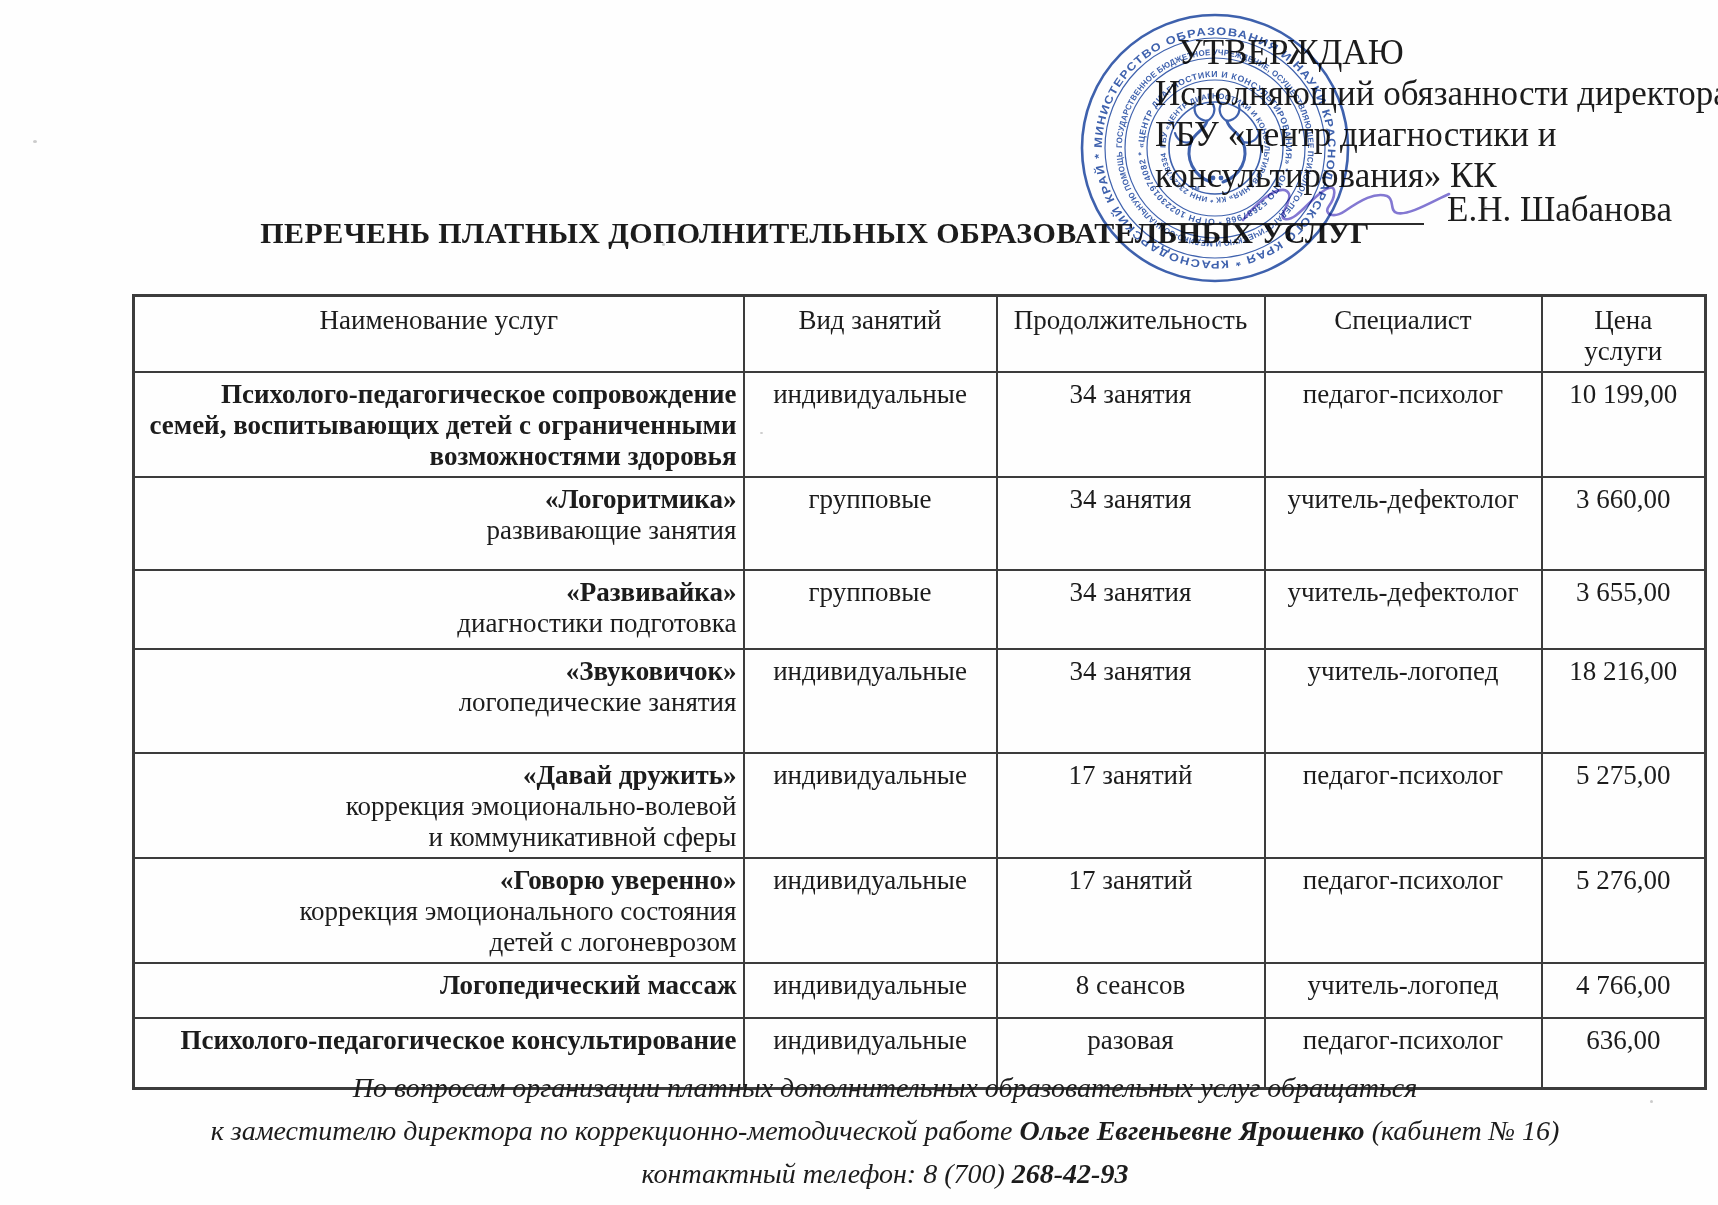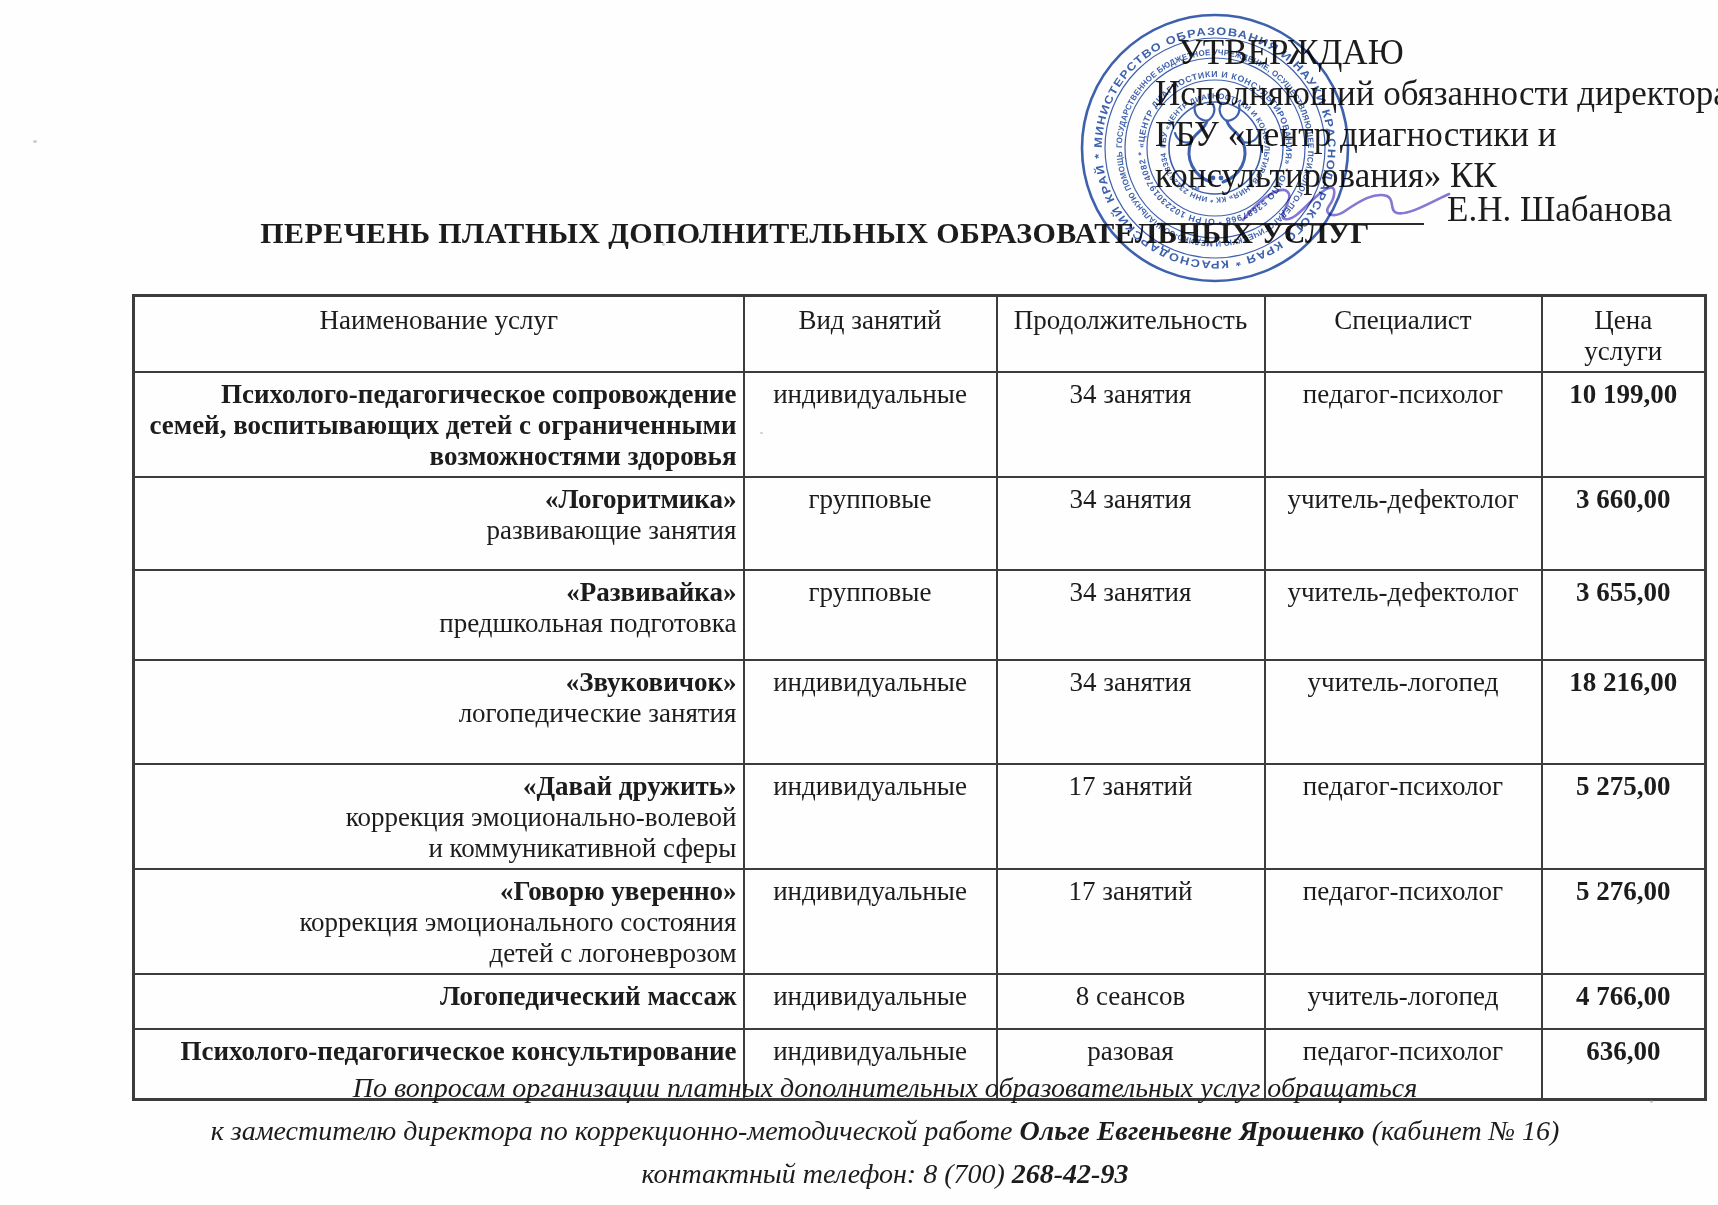--- a/index.html
+++ b/index.html
@@ -66,29 +66,29 @@
     padding:6px 6px 4px 6px;
   }
   table.services{border:3px solid var(--border);}
   table.services th{
     font-weight:normal;text-align:center;padding-top:8px;font-size:27px;
   }
   table.services th:nth-child(5){padding-left:28px;padding-right:28px;}
   thead tr{height:70px;}
   tbody tr:nth-child(1){height:94px;}
   tbody tr:nth-child(2){height:93px;}
-  tbody tr:nth-child(3){height:90px;}
+  tbody tr:nth-child(3){height:79px;}
   tbody tr:nth-child(4){height:104px;}
   tbody tr:nth-child(5){height:92px;}
   tbody tr:nth-child(6){height:97px;}
   tbody tr:nth-child(7){height:55px;}
   tbody tr:nth-child(8){height:70px;}
   td.c-name{text-align:right;padding-left:12px;}
   td.c-center{text-align:center;}
-  td.c-price{text-align:center;font-weight:bold;}
+  td.c-price{text-align:center;font-weight:normal;}
   .svc-title{font-weight:bold;}
 
   
   .footer{
     position:absolute;left:130px;top:1066px;width:1510px;
     text-align:center;font-style:italic;font-size:28px;line-height:43px;
   }
   .footer b{font-style:italic;margin-top:44px;}
 
   
@@ -187,21 +187,21 @@
             <div class="svc-desc">развивающие занятия</div>
           </td>
           <td class="c-center">групповые</td>
           <td class="c-center">34 занятия</td>
           <td class="c-center">учитель-дефектолог</td>
           <td class="c-price">3 660,00</td>
         </tr>
         <tr>
           <td class="c-name">
             <div class="svc-title">«Развивайка»</div>
-            <div class="svc-desc">предшкольная подготовка</div>
+            <div class="svc-desc">диагностики подготовка</div>
           </td>
           <td class="c-center">групповые</td>
           <td class="c-center">34 занятия</td>
           <td class="c-center">учитель-дефектолог</td>
           <td class="c-price">3 655,00</td>
         </tr>
         <tr>
           <td class="c-name">
             <div class="svc-title">«Звуковичок»</div>
             <div class="svc-desc">логопедические занятия</div>

